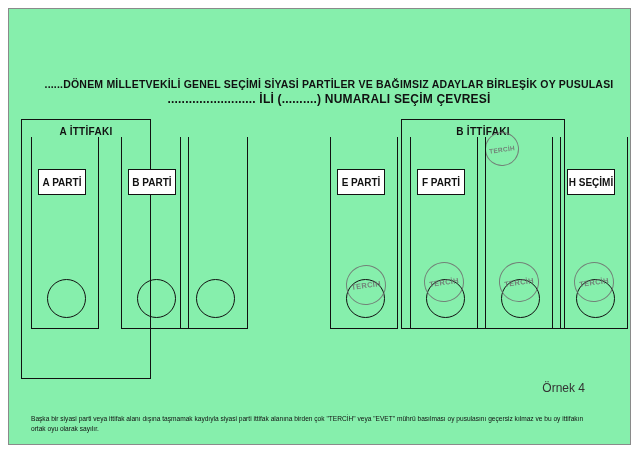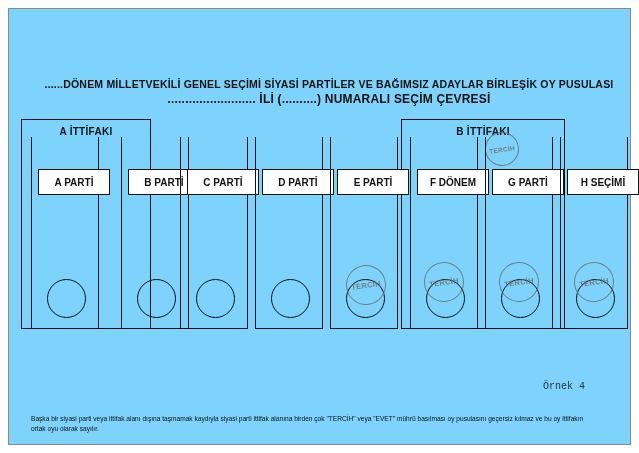--- a/index.html
+++ b/index.html
@@ -18,21 +18,21 @@
   }
   
   #sheet {
     position: absolute;
     left: 8px;
     top: 8px;
     width: 623px;
     height: 437px;
     border: 1px solid #8a8a8a;
     box-sizing: border-box;
-    background: #7dd3fc;
+    background: #86efac;
   }
   #title {
     position: absolute;
     left: 20px;
     top: 68px;
     width: 600px;
     text-align: center;
     font-size: 10.5px;
     font-weight: bold;
     letter-spacing: 0.2px;
@@ -65,21 +65,21 @@
     border-left: 1px solid #111;
     border-right: 1px solid #111;
     border-bottom: 1px solid #111;
     box-sizing: border-box;
     background: transparent;
   }
   .party-namebox {
     position: absolute;
     left: 6px;
     top: 32px;
-    width: 72px;
+    width: 48px;
     height: 26px;
     border: 1.5px solid #111;
     box-sizing: border-box;
     display: flex;
     align-items: center;
     justify-content: center;
     font-size: 10px;
     font-weight: bold;
     background: #fff;
   }
@@ -113,23 +113,22 @@
   }
   .seal.small {
     width: 34px;
     height: 34px;
     font-size: 6.5px;
   }
   #ornek {
     position: absolute;
     right: 45px;
     top: 372px;
-    font-size: 10px;
+    font-size: 12px;
     color: #333;
-    font-family: Liberation Mono, monospace;
   }
   #footnote {
     position: absolute;
     left: 22px;
     top: 405px;
     width: 560px;
     font-size: 6.6px;
     line-height: 10px;
     color: #111;
   }
@@ -138,63 +137,57 @@
 <body>
 
 <div id="page">
   <div id="sheet">
 
     <div id="title">
       <span>......DÖNEM MİLLETVEKİLİ GENEL SEÇİMİ SİYASİ PARTİLER VE BAĞIMSIZ ADAYLAR BİRLEŞİK OY PUSULASI</span>
       <span class="line2">......................... İLİ (..........) NUMARALI SEÇİM ÇEVRESİ</span>
     </div>
 
-    <div class="alliance" style="left:12px; top:110px; width:130px; height:210px;">
+    <div class="alliance" style="left:12px; top:110px; width:130px; height:260px;">
       <div class="alliance-label">A İTTİFAKI</div>
     </div>
 
     <div class="alliance" style="left:392px; top:110px; width:164px; height:210px;">
       <div class="alliance-label">B İTTİFAKI</div>
       <div class="seal small" style="left:83px; top:12px;">TERCİH</div>
     </div>
 
     <div class="party-col" style="left:22px; top:128px; width:68px; height:192px;">
       <div class="party-namebox">A PARTİ</div>
       <div class="party-circle"></div>
     </div>
 
     <div class="party-col" style="left:112px; top:128px; width:68px; height:192px;">
       <div class="party-namebox">B PARTİ</div>
       <div class="party-circle"></div>
     </div>
 
     <div class="party-col" style="left:171px; top:128px; width:68px; height:192px;">
-      <div class="party-namebox">C PARTİ</div>
-      <div class="party-circle"></div>
-    </div>
-
-    <div class="party-col" style="left:246px; top:128px; width:68px; height:192px;">
-      <div class="party-namebox">D PARTİ</div>
-      <div class="party-circle"></div>
-    </div>
+      <div class="party-circle"></div>
+    </div>
+
 
     <div class="party-col" style="left:321px; top:128px; width:68px; height:192px;padding-left:28px;">
       <div class="party-namebox">E PARTİ</div>
       <div class="party-circle"></div>
       <div class="seal" style="left:15px; top:128px;">TERCİH</div>
     </div>
 
     <div class="party-col" style="left:401px; top:128px; width:68px; height:192px;">
-      <div class="party-namebox">F DÖNEM</div>
+      <div class="party-namebox">F PARTİ</div>
       <div class="party-circle"></div>
       <div class="seal" style="left:13px; top:125px;">TERCİH</div>
     </div>
 
     <div class="party-col" style="left:476px; top:128px; width:68px; height:192px;">
-      <div class="party-namebox">G PARTİ</div>
       <div class="party-circle"></div>
       <div class="seal" style="left:13px; top:125px;">TERCİH</div>
     </div>
 
     <div class="party-col" style="left:551px; top:128px; width:68px; height:192px;">
       <div class="party-namebox">H SEÇİMİ</div>
       <div class="party-circle"></div>
       <div class="seal" style="left:13px; top:125px;">TERCİH</div>
     </div>
 

